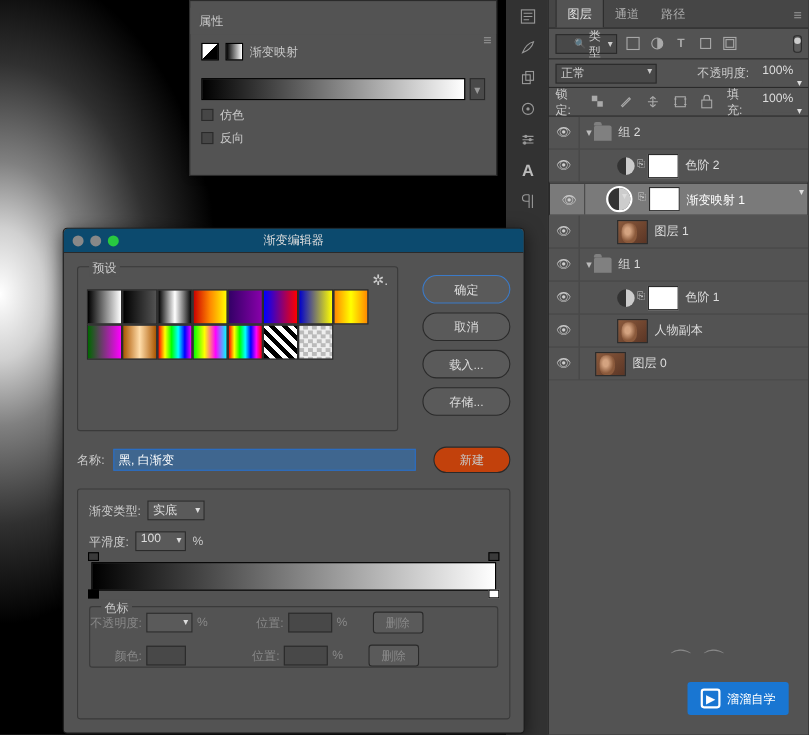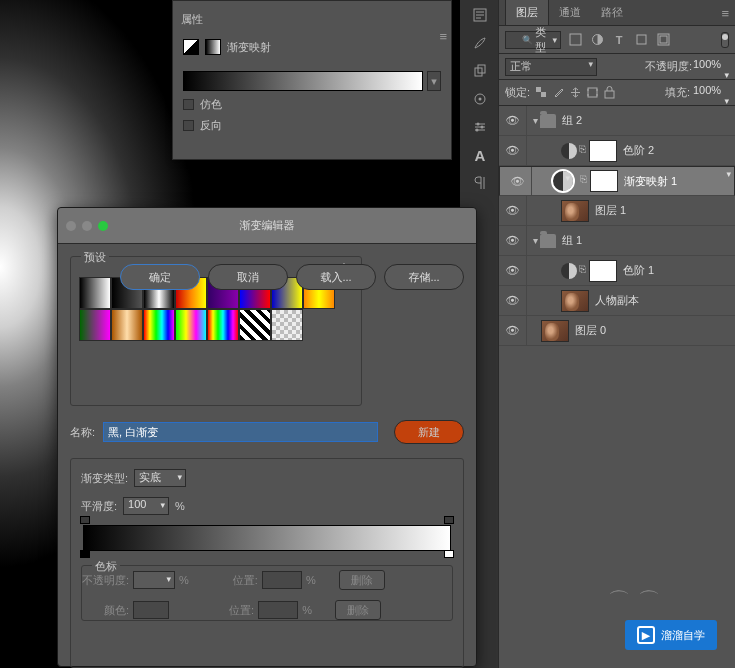--- a/index.html
+++ b/index.html
@@ -16,31 +16,31 @@
 .grad-map-row{display:flex;align-items:center;gap:6px;margin-top:8px}
 .gm-ic1{width:16px;height:16px;border:1px solid #000;background:linear-gradient(135deg,#fff 48%,#000 50%)}
 .gm-ic2{width:16px;height:16px;border:1px solid #000;background:linear-gradient(90deg,#000,#fff)}
 .grad-bar-row{margin-top:16px;display:flex;align-items:center;gap:4px}
 .grad-bar{flex:1;height:20px;border:1px solid #000;background:linear-gradient(90deg,#000,#fff);cursor:pointer}
 .grad-dd{width:14px;height:20px;background:#4a4a4a;border:1px solid #2a2a2a;display:flex;align-items:center;justify-content:center;color:#999}
 .chk-row{display:flex;align-items:center;gap:6px;margin-top:6px}
 .chk{width:11px;height:11px;border:1px solid #2a2a2a;background:#464646}
 
 .ged{position:absolute;left:57px;top:207px;width:420px;height:460px;background:#535353;border:1px solid #1a1a1a;box-shadow:0 4px 16px rgba(0,0,0,.6);border-radius:4px}
-.ged-titlebar{height:36px;background:#737373;border-bottom:1px solid #2a2a2a;display:flex;align-items:center;border-radius:4px 4px 0 0;position:relative}
+.ged-titlebar{height:22px;background:#0c4a6e;border-bottom:1px solid #2a2a2a;display:flex;align-items:center;border-radius:4px 4px 0 0;position:relative}
 .traffic{display:flex;gap:6px;margin-left:8px}
 .tdot{width:10px;height:10px;border-radius:50%}
 .ged-title{position:absolute;left:0;right:0;text-align:center;color:#ddd;pointer-events:none}
 .ged-body{position:relative;padding:12px}
 .preset-box{border:1px solid #3a3a3a;border-radius:3px;padding:8px;width:292px;height:150px;position:relative}
 .preset-lbl{position:absolute;top:-7px;left:10px;background:#535353;padding:0 3px}
 .gear{position:absolute;top:4px;right:8px;color:#ccc;font-size:13px}
 .swatches{display:flex;flex-wrap:wrap;gap:0;width:256px;margin-top:12px}
 .sw{width:32px;height:32px;border:1px solid #2a2a2a}
-.right-btns{position:absolute;right:12px;top:20px;display:flex;flex-direction:row;gap:8px}
+.right-btns{position:absolute;right:12px;top:20px;display:flex;flex-direction:column;gap:8px}
 .btn{width:80px;height:26px;background:#5a5a5a;border:1px solid #2a2a2a;border-radius:13px;color:#ddd;display:flex;align-items:center;justify-content:center;cursor:pointer}
 .btn.primary{border:1px solid #3b7ac7}
 .name-row{display:flex;align-items:center;gap:8px;margin-top:14px}
 .name-input{flex:1;height:20px;background:#3f668f;border:1px solid #2a6ec7;color:#fff;padding:0 4px}
 .new-btn{width:70px;height:24px;background:#c2410c;border:1px solid #2a2a2a;border-radius:12px;display:flex;align-items:center;justify-content:center;margin-left:8px;cursor:pointer}
 .grad-edit-box{border:1px solid #3a3a3a;border-radius:3px;padding:10px;margin-top:14px;position:relative;height:210px}
 .row{display:flex;align-items:center;gap:6px;margin-bottom:10px}
 .sel{height:18px;background:#5a5a5a;border:1px solid #2a2a2a;color:#ddd;padding:0 14px 0 4px;position:relative}
 .sel:after{content:"▾";position:absolute;right:3px;top:2px;font-size:9px}
 .numbox{width:40px;height:18px;background:#484848;border:1px solid #2a2a2a;color:#ddd;text-align:center}
@@ -63,21 +63,21 @@
 .tab{padding:5px 10px;color:#aaa;cursor:pointer}
 .tab.active{background:#535353;color:#e0e0e0;border:1px solid #2a2a2a;border-bottom:none}
 .layers .menu-ic{top:6px}
 .filter-row{height:28px;display:flex;align-items:center;padding:0 6px;gap:6px;border-bottom:1px solid #2a2a2a}
 .kind-sel{width:56px;height:18px;background:#484848;border:1px solid #2a2a2a;display:flex;align-items:center;padding:0 16px;position:relative;color:#ccc}
 .kind-sel:before{content:"🔍";font-size:9px;margin-right:2px;opacity:.6}
 .kind-sel:after{content:"▾";position:absolute;right:3px;font-size:9px}
 .fic{width:16px;height:16px;display:flex;align-items:center;justify-content:center;color:#aaa}
 .toggle{width:8px;height:16px;background:#5a5a5a;border:1px solid #2a2a2a;border-radius:3px;margin-left:auto;position:relative}
 .toggle:before{content:"";position:absolute;top:1px;left:0;width:6px;height:6px;background:#ccc;border-radius:50%}
-.blend-row,.lock-row{height:26px;display:flex;align-items:center;padding:0 6px;gap:1px;border-bottom:1px solid #2a2a2a}
+.blend-row,.lock-row{height:26px;display:flex;align-items:center;padding:0 6px;gap:12px;border-bottom:1px solid #2a2a2a}
 .blend-sel{width:92px;height:18px;background:#484848;border:1px solid #2a2a2a;padding:0 4px;position:relative}
 .blend-sel:after{content:"▾";position:absolute;right:3px;font-size:9px}
 .pct{width:36px;height:18px;background:#535353;color:#ddd;text-align:right;padding-right:10px;position:relative}
 .pct:after{content:"▾";position:absolute;right:0;font-size:9px}
 .lbl{color:#ccc}
 .lock-row .lbl{margin-right:2px}
 .lock-ic{width:16px;height:16px;display:flex;align-items:center;justify-content:center;color:#aaa}
 .layer-list{overflow:auto}
 .layer{height:30px;display:flex;align-items:center;border-bottom:1px solid #474747;position:relative}
 .layer.sel{background:#7a7a7a}

